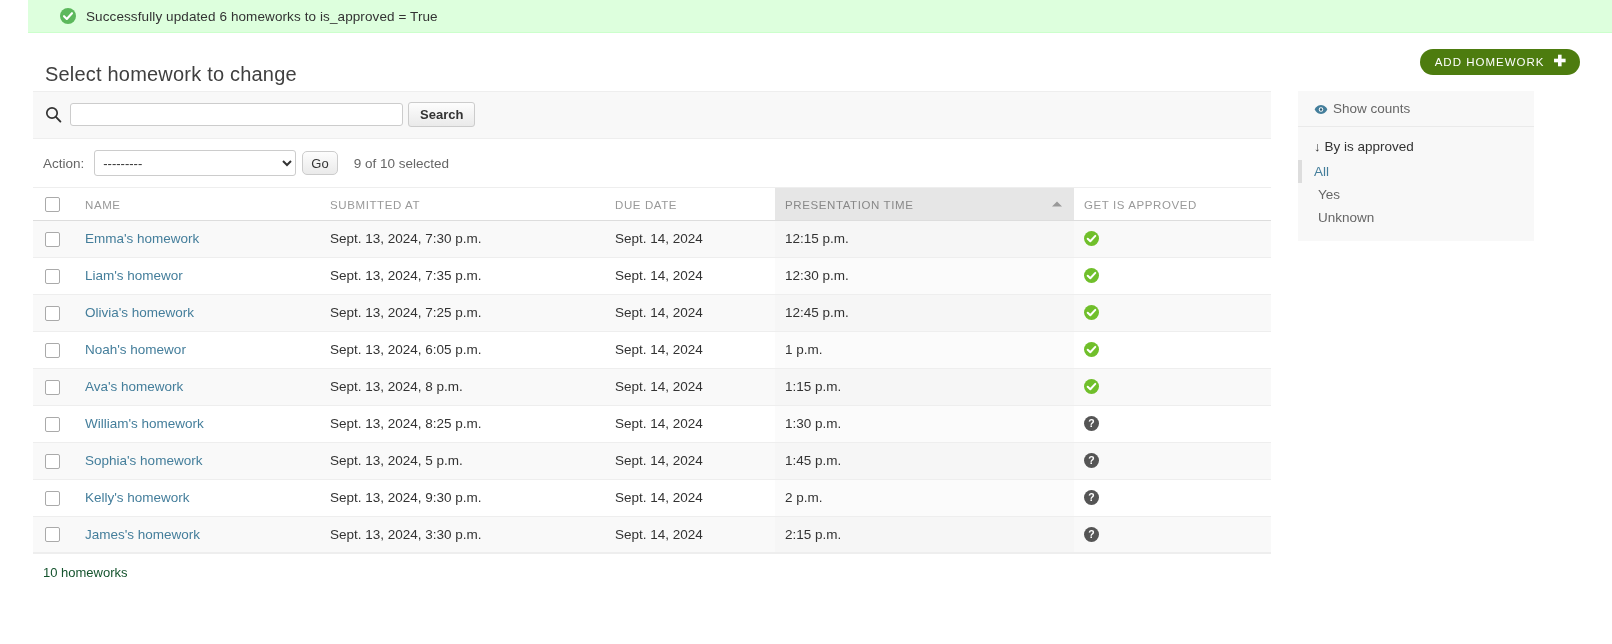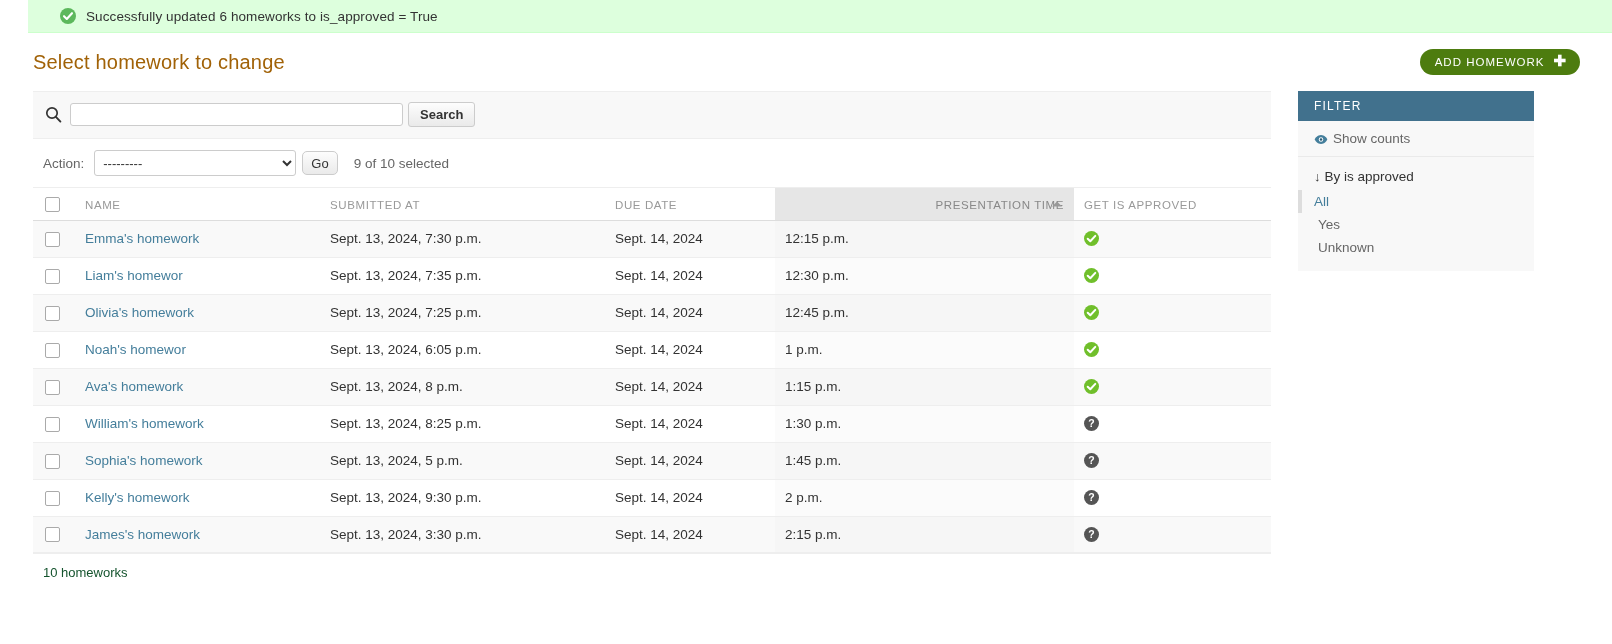--- a/index.html
+++ b/index.html
@@ -40,22 +40,22 @@
   .page-head {
     position: relative;
     height: 58px;
     padding: 0 32px;
   }
   .page-title {
     position: absolute;
     left: 33px; top: 18px;
     font-size: 20px;
     font-weight: 400;
-    color: #a16207;
-    margin: 0;
+    color: #404040;
+    margin: 12px;
     letter-spacing: .2px;
   }
   .object-tools {
     position: absolute;
     right: 32px; top: 16px;
   }
   .addlink {
     display: inline-flex;
     align-items: center;
     background: #4d7c0f;
@@ -199,21 +199,20 @@
     letter-spacing: .6px;
     text-transform: uppercase;
     color: #999;
     vertical-align: middle;
     height: 29px;
   }
   #result_list thead th.sorted {
     background: #e6e6e6;
     position: relative;
     color: #888;
-    text-align: right;
   }
   #result_list thead th.action-checkbox-column {
     width: 42px;
     padding-left: 12px;
     padding-right: 0;
   }
   .sortarrow {
     position: absolute;
     right: 12px;
     top: 50%;
@@ -518,21 +517,20 @@
                 </svg></span>
             </td>
           </tr>
         </tbody>
     </table>
 
     <div class="paginator">10 homeworks</div>
   </div>
 
   <div id="changelist-filter">
-    <h2>FILTER</h2>
     <div class="filter-toggle">
       <span class="eye">
         <svg viewBox="0 0 14 11" width="14" height="11">
           <path d="M7 1.1C3.6 1.1 1.2 4 .7 5.5c.5 1.5 2.9 4.4 6.3 4.4s5.8-2.9 6.3-4.4C12.8 4 10.4 1.1 7 1.1z" fill="#447e9b"></path>
           <circle cx="7" cy="5.5" r="2.2" fill="#fff"></circle>
           <circle cx="7" cy="5.5" r="1.25" fill="#2b5a74"></circle>
         </svg>
       </span>
       <span>Show counts</span>
     </div>

